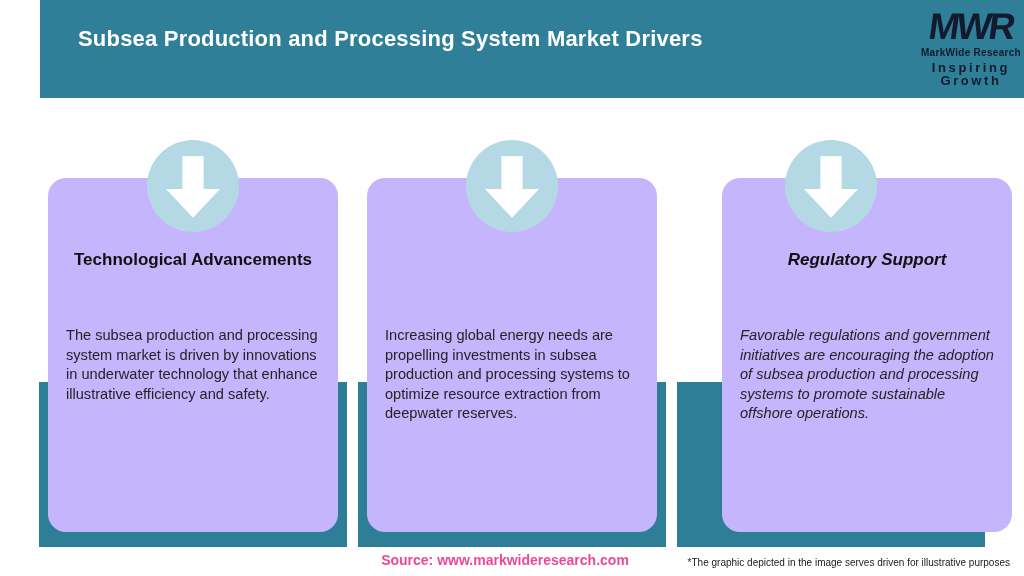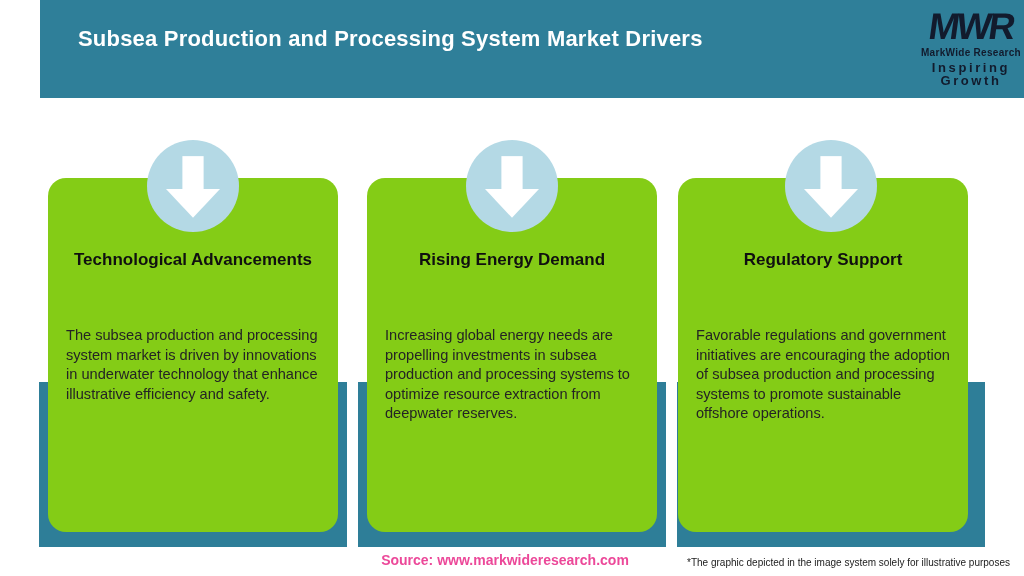--- a/index.html
+++ b/index.html
@@ -41,41 +41,41 @@
     letter-spacing: 2.6px; margin-top: 3px;
   }
 
   
   .backdrop {
     position: absolute; top: 382px; height: 165px; width: 308px;
     background: #2e7e98;
   }
   .card {
     position: absolute; top: 178px; height: 354px; width: 290px;
-    background: #84cc16; border-radius: 18px;
+    background: #c4b5fd; border-radius: 18px;
   }
   .card-title {
     position: absolute; top: 72px; left: 0; right: 0;
     text-align: center; font-size: 17px; font-weight: bold; color: #101010;
   }
   .card-body {
     position: absolute; top: 148px; left: 18px; right: 15px;
     font-size: 14.6px; line-height: 19.5px; color: #242424;
     text-align: left;
   }
   .circle {
     position: absolute; top: 140px; width: 92px; height: 92px;
     border-radius: 50%; background: #b4d9e5;
     display: flex; align-items: center; justify-content: center;
   }
   .circle svg { display: block; margin-top: 2px; }
 
   
   .bd-1 { left: 39px; }  .bd-2 { left: 358px; } .bd-3 { left: 677px; }
-  .cd-1 { left: 48px; }  .cd-2 { left: 367px; } .cd-3 { left: 678px; }
+  .cd-1 { left: 48px; }  .cd-2 { left: 367px; } .cd-3 { left: 722px; font-style: italic; }
   .ci-1 { left: 147px; } .ci-2 { left: 466px; } .ci-3 { left: 785px; }
 
   
   .source {
     position: absolute; left: 335px; top: 552px; width: 340px;
     text-align: center; font-size: 14px; font-weight: bold; color: #ec4899;
   }
   .disclaimer {
     position: absolute; right: 14px; top: 557px; width: 420px;
     text-align: right; font-size: 10px; color: #1a1a1a;
@@ -98,21 +98,20 @@
   <div class="backdrop bd-1"></div>
   <div class="backdrop bd-2"></div>
   <div class="backdrop bd-3"></div>
 
   <div class="card cd-1">
     <div class="card-title">Technological Advancements</div>
     <div class="card-body">The subsea production and processing system market is driven by innovations in underwater technology that enhance illustrative efficiency and safety.</div>
   </div>
 
   <div class="card cd-2">
-    <div class="card-title">Rising Energy Demand</div>
     <div class="card-body">Increasing global energy needs are propelling investments in subsea production and processing systems to optimize resource extraction from deepwater reserves.</div>
   </div>
 
   <div class="card cd-3">
     <div class="card-title">Regulatory Support</div>
     <div class="card-body">Favorable regulations and government initiatives are encouraging the adoption of subsea production and processing systems to promote sustainable offshore operations.</div>
   </div>
 
   <div class="circle ci-1">
     <svg width="54" height="62" viewBox="0 0 56 64" aria-hidden="true">
@@ -127,15 +126,15 @@
     </svg>
   </div>
   <div class="circle ci-3">
     <svg width="54" height="62" viewBox="0 0 56 64" aria-hidden="true">
       <rect x="17" y="0" width="22" height="36" fill="#ffffff"></rect>
       <polygon points="0,34 56,34 28,64" fill="#ffffff"></polygon>
     </svg>
   </div>
 
   <div class="source">Source: www.markwideresearch.com</div>
-  <div class="disclaimer">*The graphic depicted in the image system solely for illustrative purposes</div>
+  <div class="disclaimer">*The graphic depicted in the image serves driven for illustrative purposes</div>
 
 </div>
 
 </body></html>

